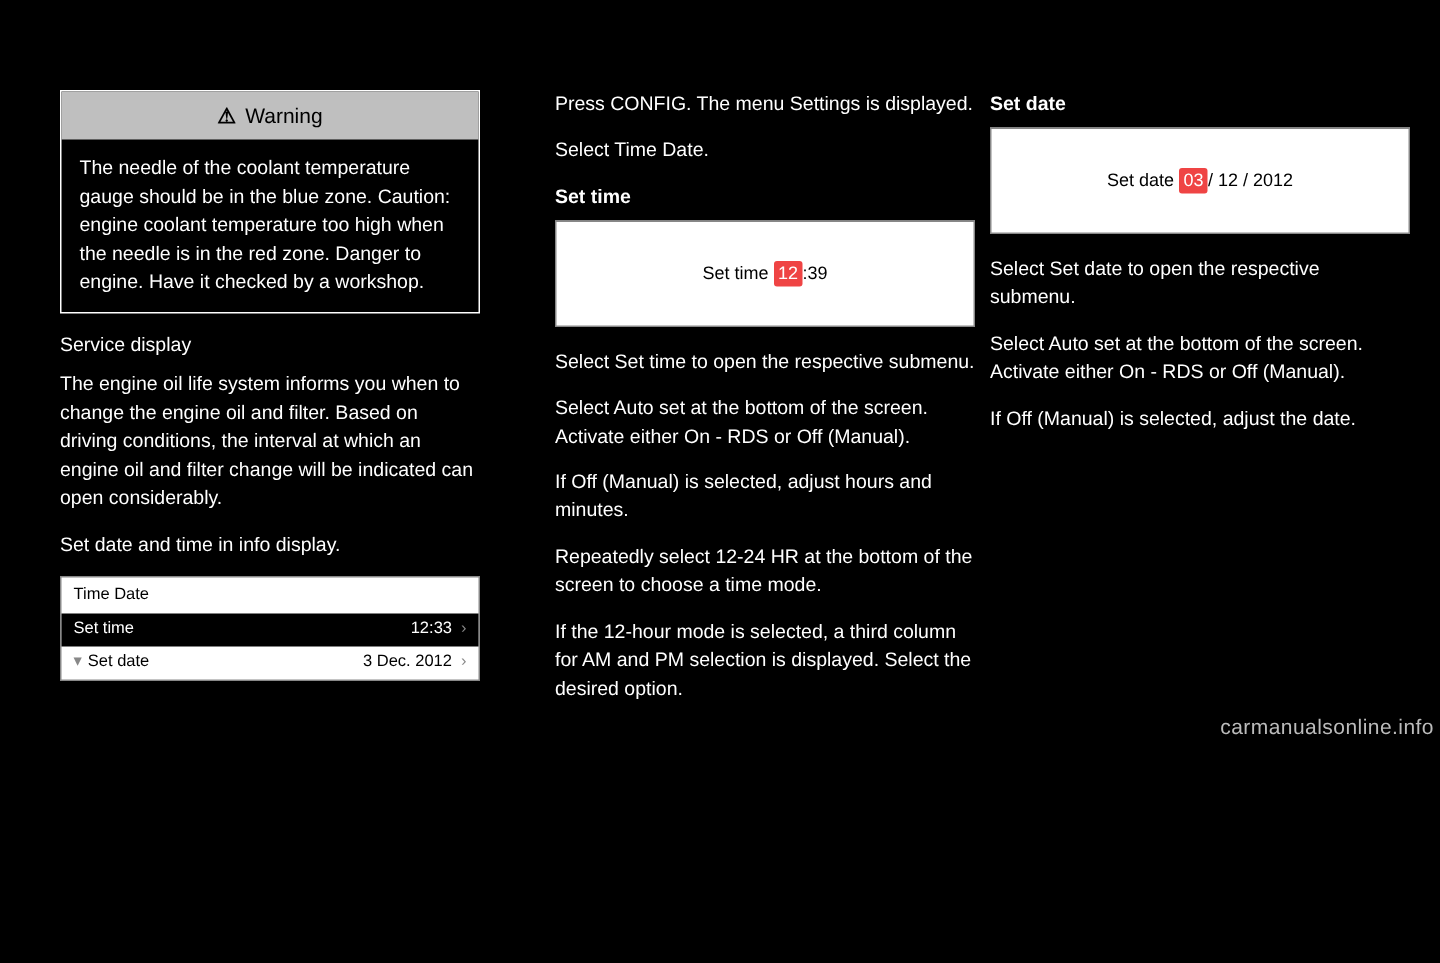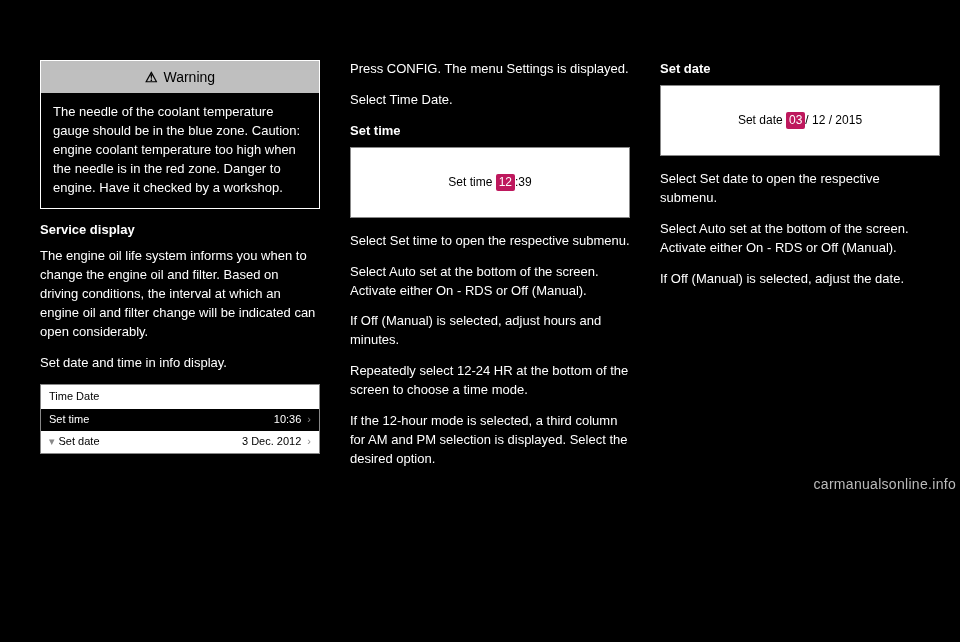--- a/index.html
+++ b/index.html
@@ -1,38 +1,38 @@
 <!DOCTYPE html>
 <html><head>
 <meta charset="utf-8">
 <style>
   html,body{margin:0;padding:0;background:#000;color:#fff;font-family:Arial,Helvetica,sans-serif;width:960px;height:642px;overflow:hidden}
   .page{position:relative;width:960px;height:500px}
   .col{position:absolute;top:60px;width:280px;font-size:13px;line-height:1.45}
   .col1{left:40px}
-  .col2{left:350px}
+  .col2{left:370px}
   .col3{left:660px}
   p{margin:0 0 12px 0}
   
   .warn{border:1px solid #fff;margin:0 0 12px 0}
   .warn-head{background:#bfbfbf;color:#000;text-align:center;padding:6px 0;font-size:14px}
   .warn-icon{display:inline-block;margin-right:6px;font-weight:bold}
   .warn-body{padding:10px 12px;color:#fff}
   
   .screen{background:#fff;color:#000;padding:0;border:1px solid #888;margin:0 0 14px 0}
   .screen-inner{position:relative;padding:26px 10px;text-align:center;font-size:12px}
-  .hl{background:#be185d;color:#fff;padding:0 3px;border-radius:2px;display:inline-block}
+  .hl{background:#ef4444;color:#fff;padding:0 3px;border-radius:2px;display:inline-block}
   
   .td-screen{background:#ffffff;color:#000;border:1px solid #888;padding:0;font-size:11px;margin:0 0 12px 0}
   .td-title{padding:4px 8px;color:#000}
   .td-row{display:flex;justify-content:space-between;align-items:center;padding:3px 8px}
   .td-row.sel{background:#000;color:#fff}
   .td-arrow{color:#888;margin-left:6px}
   .td-caret{color:#888;margin-right:4px}
-  .heading{font-weight:bold;margin:0 0 8px 0}
+  .heading{font-weight:normal;margin:0 0 8px 0}
   .subheading{font-weight:bold;margin:0 0 6px 0}
   .watermark{position:absolute;bottom:8px;right:4px;color:#bbb;font-size:14px;letter-spacing:.3px}
 </style>
 </head>
 <body>
 
 <div class="page">
 
   <div class="col col1">
     <div class="warn">
@@ -44,21 +44,21 @@
 
     <p class="heading">Service display</p>
     <p>The engine oil life system informs you when to change the engine oil and filter. Based on driving conditions, the interval at which an engine oil and filter change will be indicated can open considerably.</p>
 
     <p>Set date and time in info display.</p>
 
     <div class="td-screen">
       <div class="td-title">Time Date</div>
       <div class="td-row sel">
         <span>Set time</span>
-        <span><span>10:36</span><span class="td-arrow">›</span></span>
+        <span><span>12:33</span><span class="td-arrow">›</span></span>
       </div>
       <div class="td-row">
         <span><span class="td-caret">▾</span><span>Set date</span></span>
         <span><span>3 Dec. 2012</span><span class="td-arrow">›</span></span>
       </div>
     </div>
   </div>
 
   <div class="col col2">
     <p>Press CONFIG. The menu Settings is displayed.</p>
@@ -76,21 +76,21 @@
     <p>If Off (Manual) is selected, adjust hours and minutes.</p>
     <p>Repeatedly select 12-24 HR at the bottom of the screen to choose a time mode.</p>
     <p>If the 12-hour mode is selected, a third column for AM and PM selection is displayed. Select the desired option.</p>
   </div>
 
   <div class="col col3">
     <p class="subheading">Set date</p>
 
     <div class="screen">
       <div class="screen-inner">
-        <span>Set date </span><span class="hl">03</span><span>/ 12 / 2015</span>
+        <span>Set date </span><span class="hl">03</span><span>/ 12 / 2012</span>
       </div>
     </div>
 
     <p>Select Set date to open the respective submenu.</p>
     <p>Select Auto set at the bottom of the screen. Activate either On - RDS or Off (Manual).</p>
     <p>If Off (Manual) is selected, adjust the date.</p>
   </div>
 
   <div class="watermark">carmanualsonline.info</div>
 </div>

